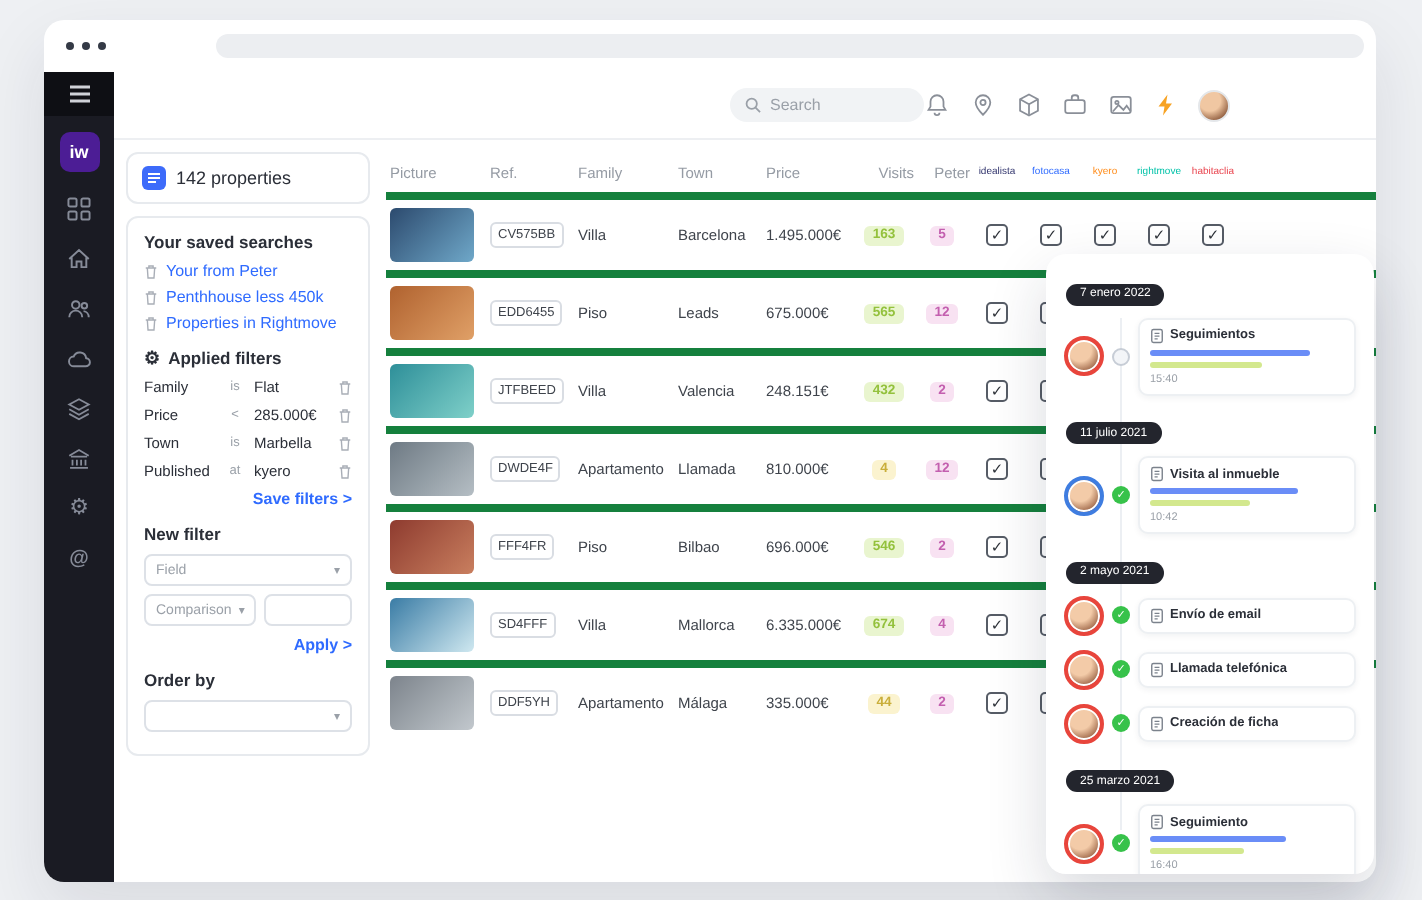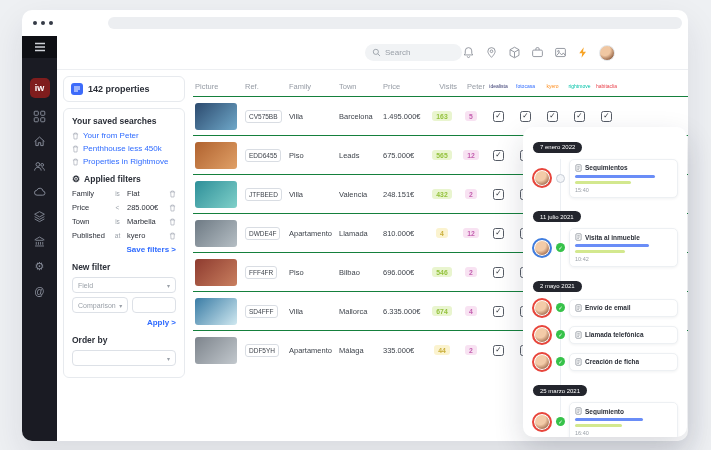--- a/index.html
+++ b/index.html
@@ -12,41 +12,41 @@
     box-shadow:0 14px 34px rgba(25,32,56,.10);overflow:hidden;display:flex;flex-direction:column;z-index:1}
   .chrome{height:26px;display:flex;align-items:center;padding:0 6px 0 11px;flex:0 0 auto}
   .dots{display:flex;gap:4px;margin-right:10px}
   .dots i{width:4px;height:4px;border-radius:50%;background:#343a46;display:block}
   .urlbar{flex:1;height:12px;border-radius:6px;background:#eceef1;margin-left:45px}
 
   .app{flex:1;display:flex;min-height:0}
   
   .sidebar{width:35px;background:#1a1b23;display:flex;flex-direction:column;align-items:center;flex:0 0 auto}
   .sb-menu{width:100%;height:22px;background:#0e0f14;display:flex;align-items:center;justify-content:center}
-  .sb-logo{width:20px;height:20px;border-radius:5px;background:#7f1d1d;color:#fff;font-size:9px;font-weight:bold;
-    display:flex;align-items:center;justify-content:center;margin:20px 0 6px}
+  .sb-logo{width:20px;height:20px;border-radius:5px;background:#4c1d95;color:#fff;font-size:9px;font-weight:bold;
+    display:flex;align-items:center;justify-content:center;margin:8px 0 6px}
   .sb-item{width:100%;height:25px;display:flex;align-items:center;justify-content:center;color:#868b98}
   .sb-item svg{display:block}
   .glyph{font-size:11px;line-height:1;color:#868b98}
 
   .main{flex:1;display:flex;flex-direction:column;min-width:0}
   
   .topbar{height:34px;border-bottom:1px solid #edeff2;display:flex;align-items:center;flex:0 0 auto}
   .search{margin-left:308px;width:97px;height:17px;border-radius:9px;background:#f1f3f5;display:flex;align-items:center;gap:4px;padding:0 7px}
   .search span{font-size:8px;color:#9aa0a8}
   .top-icons{display:flex;align-items:center;gap:10px;margin-left:auto;margin-right:73px}
   .tb-avatar{width:16px;height:16px;border-radius:50%;border:1px solid #e4e7ea;
     background:radial-gradient(circle at 35% 30%,#f0c7a2 0 40%,#9c6b4c 75%,#6e4a35)}
 
   
   .content{flex:1;display:flex;padding:6px 0 0 6px;min-height:0}
   .fpanel{width:122px;flex:0 0 auto;display:flex;flex-direction:column;gap:6px}
   .fcard{border:1px solid #e7eaee;border-radius:6px;background:#fff}
   .fhead{display:flex;align-items:center;gap:5px;padding:6px 7px}
-  .fcount{font-size:9px;font-weight:bold;color:#2b2f38}
+  .fcount{font-size:9px;font-weight:normal;color:#2b2f38}
   .fbody{padding:7px 8px 9px}
   .ftitle{font-size:8.5px;font-weight:bold;color:#2b2f38;margin:8px 0 5px}
   .fbody .ftitle:first-child{margin-top:0}
   .gear-row{display:flex;align-items:center;gap:4px}
   .gear-glyph{font-size:9px;color:#2b2f38}
   .saved-item{display:flex;align-items:center;gap:4px;margin:4px 0}
   .saved-label{font-size:8px;color:#2f6bff}
   .af-row{display:flex;align-items:center;margin:5px 0;gap:3px}
   .af-field{font-size:7.5px;color:#2b2f38;width:36px}
   .af-op{font-size:6.5px;color:#9aa0a8;width:13px;text-align:center}
@@ -60,21 +60,21 @@
   .row2 .sm{flex:1.4}
   .row2 .xs{flex:1}
 
   
   .tablewrap{flex:1;padding-left:8px;min-width:0}
   .thead,.trow{display:grid;grid-template-columns:50px 44px 50px 44px 46px 30px 28px repeat(5,27px);align-items:center}
   .thead{height:20px}
   .th{font-size:7.5px;font-weight:normal;color:#959ba4;padding-left:2px;white-space:nowrap}
   .th.c{text-align:right;padding-left:0}
   .th.portal{font-size:5px;text-align:center;padding:0 1px;overflow:hidden}
-  .trow{height:39px;border-top:1px solid #15803d}
+  .trow{height:39px;border-top:4px solid #15803d}
   .cell{font-size:7.5px;color:#3f444c;padding-left:2px;white-space:nowrap;overflow:hidden}
   .cell.center{text-align:center;padding-left:0}
   .photo{width:42px;height:27px;border-radius:3px}
   .refchip{display:inline-block;border:1px solid #d9dde3;border-radius:3px;padding:2px 3px;font-size:6.5px;color:#3f444c}
   .badge{display:inline-block;border-radius:3px;padding:1.5px 4px;font-size:6.8px;font-weight:bold;min-width:9px}
   .checkbox{width:11px;height:11px;border:1px solid #565c66;border-radius:2.5px;background:#fff;color:#2d3138;
     display:inline-flex;align-items:center;justify-content:center;font-size:7.5px;line-height:1}
 
   
   .timeline{position:absolute;left:523px;top:127px;width:164px;height:310px;background:#fff;border-radius:10px;

